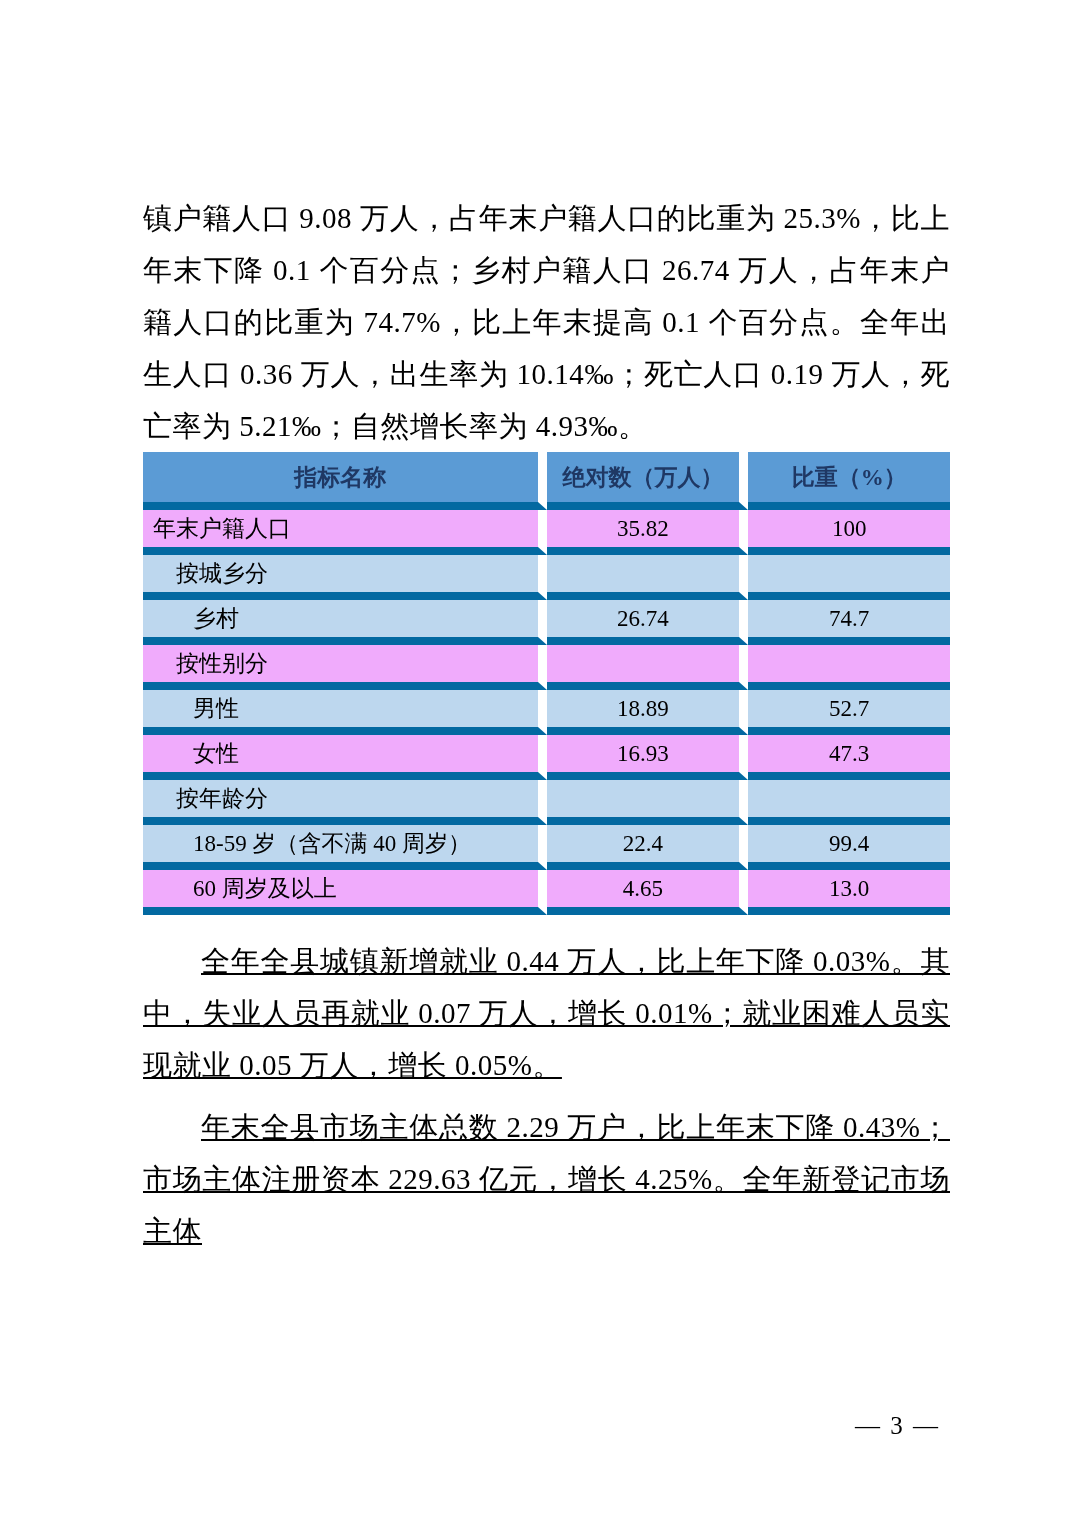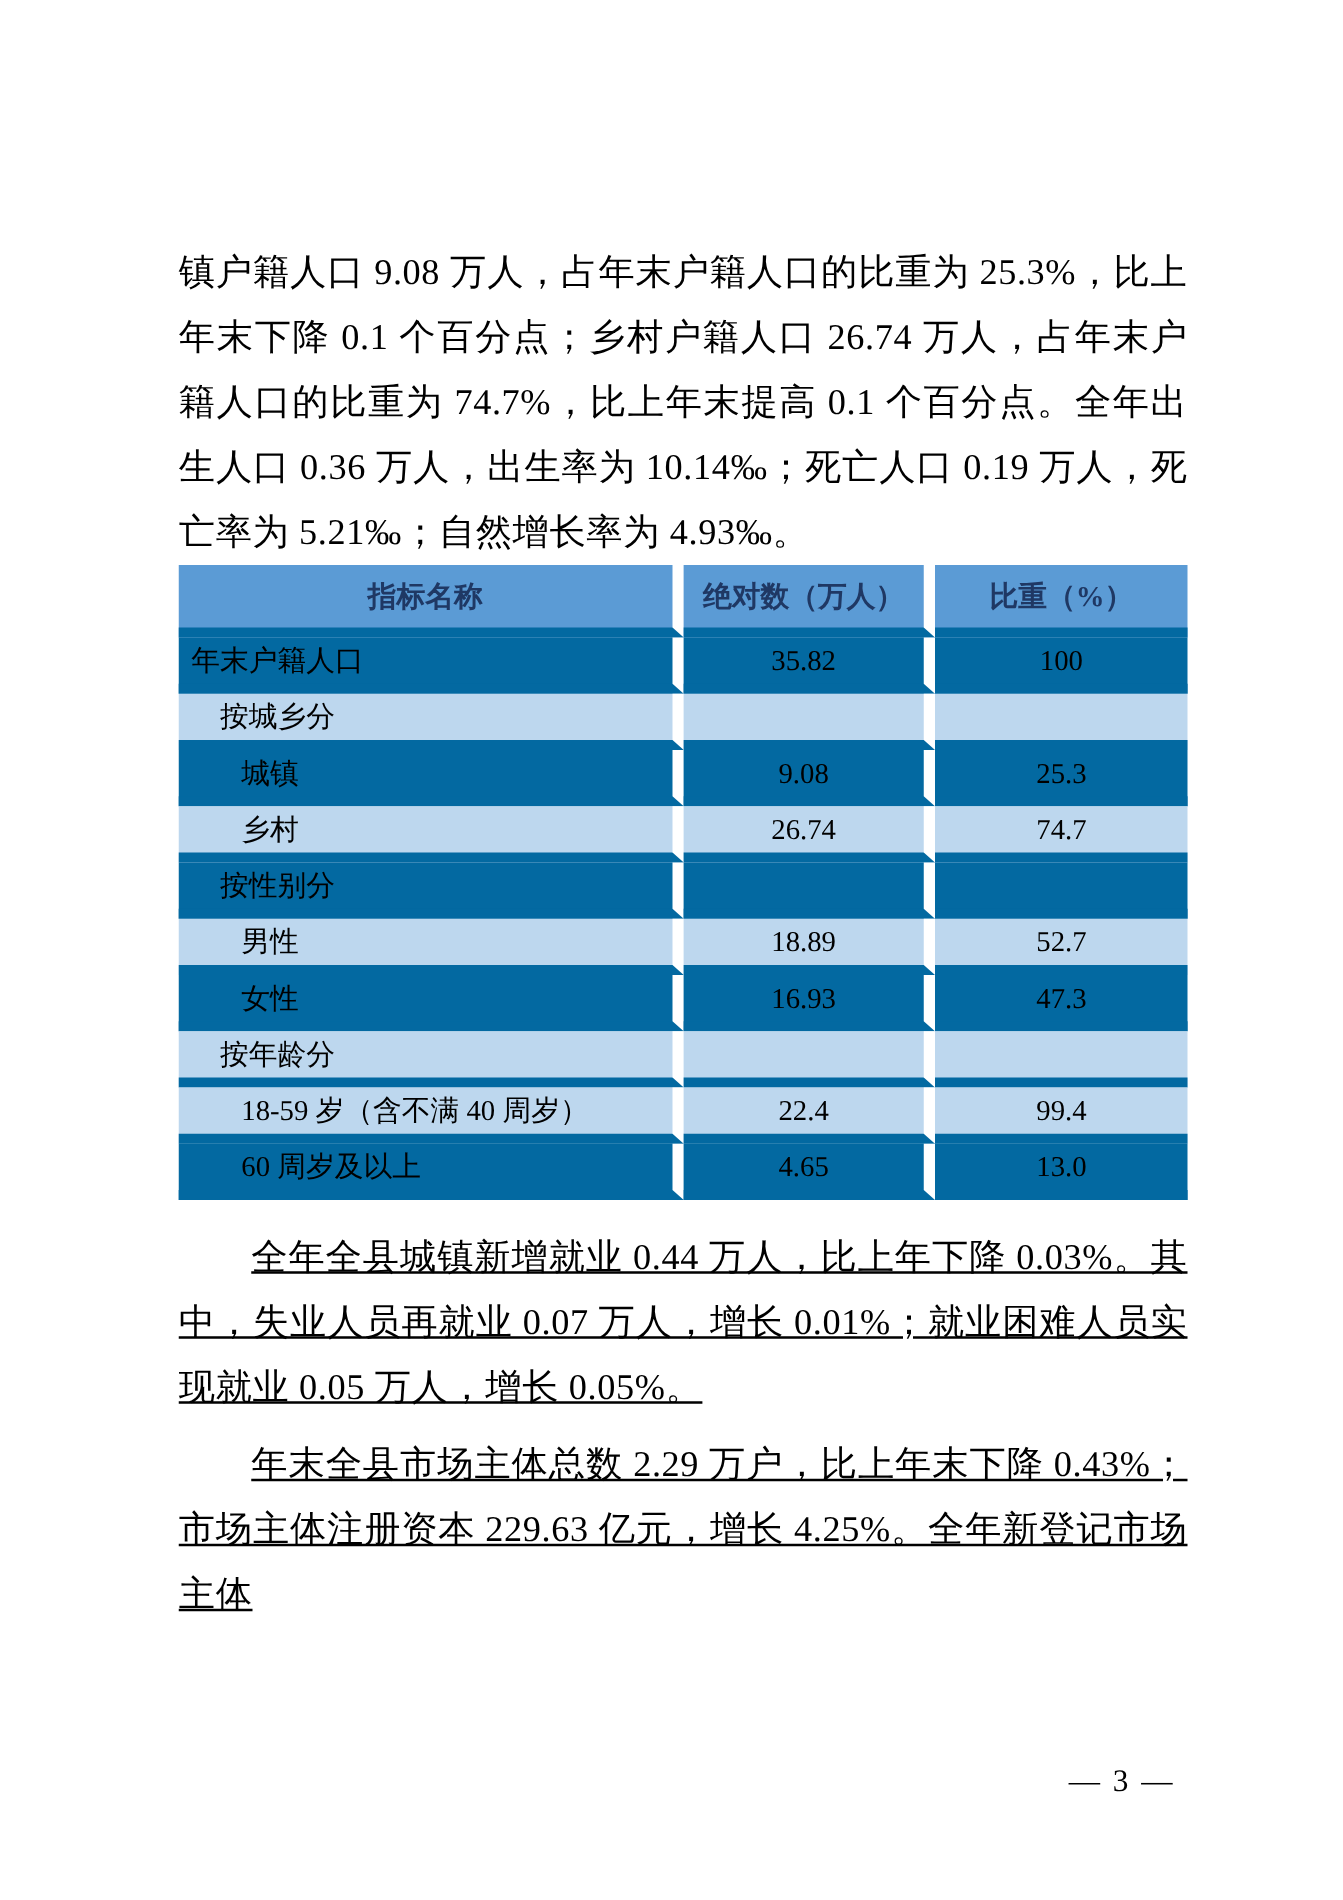--- a/index.html
+++ b/index.html
@@ -61,21 +61,21 @@
   table.pop-table th {
     height: 50px;
     background: var(--header-bg, #5B9BD5);
     color: var(--header-text, #1F3864);
     font-weight: bold;
     text-align: center;
   }
   table.pop-table td {
     height: 37px;
     text-align: center;
-    background: #0369a1;
+    background: #f0abfc;
   }
   table.pop-table tr.shaded td {
     background: var(--row-shaded-bg, #BDD7EE);
     margin-top: 31px;
   }
   table.pop-table td.c1 { text-align: left; }
   table.pop-table td.c1.ind0 { padding-left: 10px; }
   table.pop-table td.c1.ind1 { padding-left: 33px; }
   table.pop-table td.c1.ind2 { padding-left: 50px; }
   .page-number {
@@ -111,25 +111,20 @@
       <tr>
         <td class="c1 ind0">年末户籍人口</td>
         <td class="c2">35.82</td>
         <td class="c3">100</td>
       </tr>
       <tr class="shaded">
         <td class="c1 ind1">按城乡分</td>
         <td class="c2"></td>
         <td class="c3"></td>
       </tr>
-      <tr>
-        <td class="c1 ind2">城镇</td>
-        <td class="c2">9.08</td>
-        <td class="c3">25.3</td>
-      </tr>
       <tr class="shaded">
         <td class="c1 ind2">乡村</td>
         <td class="c2">26.74</td>
         <td class="c3">74.7</td>
       </tr>
       <tr>
         <td class="c1 ind1">按性别分</td>
         <td class="c2"></td>
         <td class="c3"></td>
       </tr>

